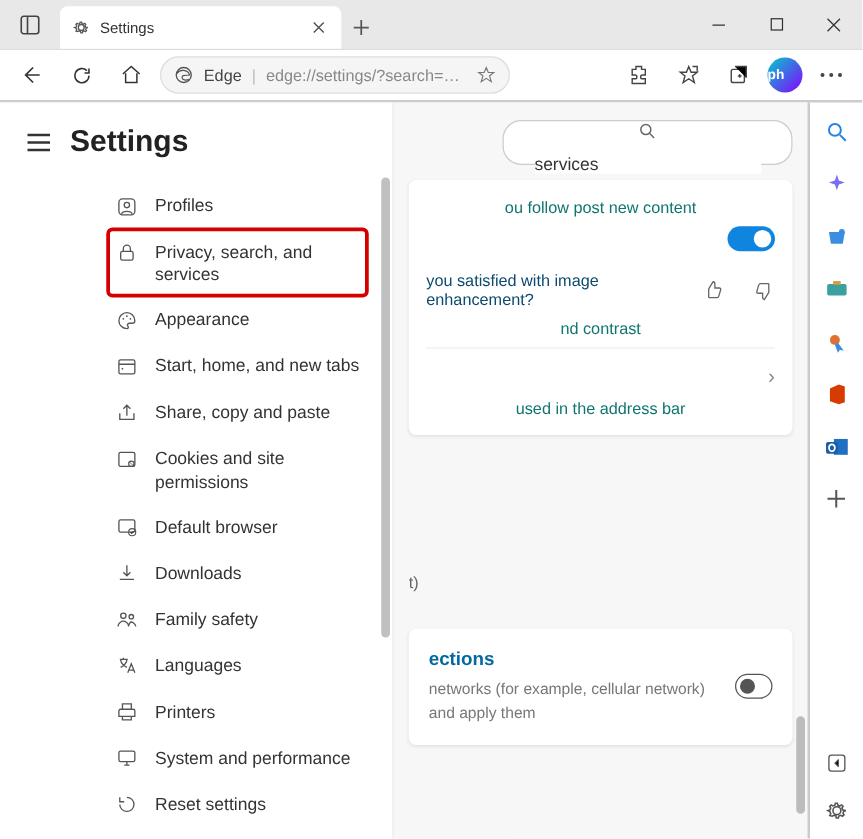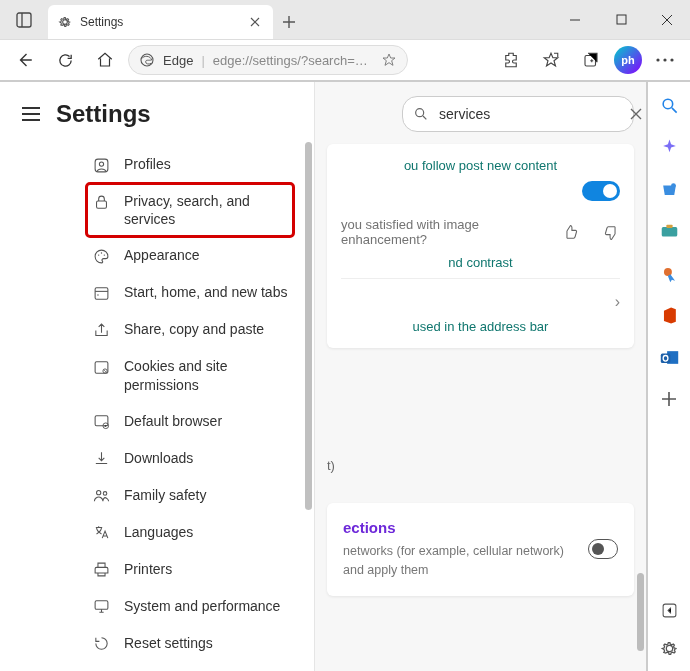--- a/index.html
+++ b/index.html
@@ -17,21 +17,21 @@
     .winbtn { width: 46px; display:flex; align-items:center; justify-content:center; color:#333; }
     
     
     .toolbar { height: 42px; display: flex; align-items: center; padding: 0 8px; gap: 6px; border-bottom: 2px solid #ccc; }
     .tbtn { width: 34px; height: 34px; display:flex; align-items:center; justify-content:center; color:#444; border-radius: 4px; }
     .addr { flex: 1; height: 30px; background: #f5f5f5; border: 1px solid #ddd; border-radius: 15px; display: flex; align-items: center; padding: 0 10px; gap:8px; font-size: 13px; color: #666; max-width: 280px;}
     .addr-prefix { color:#444; font-size:13px; }
     .addr-sep { color:#bbb; }
     .addr-url { color:#888; white-space:nowrap; overflow:hidden; text-overflow:ellipsis; flex:1; }
     .toolspacer { flex:1; }
-    .avatar { width:28px; height:28px; border-radius:50%; background: linear-gradient(135deg,#0cc,#80f); color:#fff; font-size:11px; font-weight:bold; display:flex; align-items:center; justify-content:center; }
+    .avatar { width:28px; height:28px; border-radius:50%; background: linear-gradient(135deg,#0cc,#80f); color:#fff; font-size:11px; font-weight:bold; display:flex; align-items:center; justify-content:flex-start; }
     
     
     .main { display:flex; height: 589px; position:relative; }
     
     
     .rightrail { width: 44px; border-left: 2px solid #ccc; display:flex; flex-direction:column; align-items:center; padding-top:12px; gap:20px; position:absolute; right:0; top:0; bottom:0; }
     .rightrail .ric { width:22px; height:22px; display:flex; align-items:center; justify-content:center; }
     .rightrail .bottom { margin-top:auto; margin-bottom:12px; display:flex; flex-direction:column; gap:16px; align-items:center;}
     
     
@@ -44,21 +44,21 @@
     .hamburger { display:flex; flex-direction:column; gap:4px; }
     .hamburger div { width:18px; height:2px; background:#333; }
     .nav-list { padding: 0 20px 0 56px; overflow-y:auto; height: 520px; position:relative;margin-left:30px;}
     .nav-item { display:flex; align-items:flex-start; gap:14px; padding: 9px 6px; font-size:14px; color:#333; border-radius:4px; line-height:1.3; }
     .nav-item .ni { width:18px; height:18px; flex-shrink:0; display:flex; align-items:center; justify-content:center; color:#555; margin-top:1px;}
     .nav-item.highlight { outline: 3px solid #d40000; outline-offset: -2px; }
     .nav-scroll { position:absolute; right:2px; top:60px; width:7px; height:368px; background:#c0c0c0; border-radius:4px; }
     
     
     .settings-panel { flex:1; background:#f7f7f7; position:relative; padding: 14px 12px; overflow:hidden;}
-    .search-box { background:#fff; border:1px solid #ccc; border-radius:15px; height:36px; width: 232px; margin-left:auto; display:flex; align-items:center; padding:0 10px; gap:10px; }
+    .search-box { background:#fff; border:1px solid #ccc; border-radius:15px; height:36px; width: 232px; margin-left:auto; display:flex; align-items:center; padding:0 10px; gap:10px;flex-direction:column; }
     .search-box input { border:0; outline:0; flex:1; font-size:14px; color:#333; }
     .card { background:#fff; border-radius:6px; box-shadow: 0 1px 3px rgba(0,0,0,0.08); margin-top:12px; padding: 14px 14px; font-size:13px; color:#555; position:relative;}
     .card .trunc { color:#0f766e; font-size:13px;text-align:center; }
     .card .row { display:flex; align-items:center; justify-content:space-between; padding:8px 0; }
     .toggle-on { width:38px; height:20px; background:#1085e0; border-radius:10px; position:relative; }
     .toggle-on::after { content:''; width:14px; height:14px; background:#fff; border-radius:50%; position:absolute; right:3px; top:3px; }
     .toggle-off { width:38px; height:20px; background:#fff; border:1px solid #555; border-radius:10px; position:relative; }
     .toggle-off::after { content:''; width:12px; height:12px; background:#555; border-radius:50%; position:absolute; left:3px; top:3px; }
     .thumbs { display:flex; gap:24px; color:#666; }
     .chev { color:#888; font-size:16px; }
@@ -328,21 +328,21 @@
           </span>
       </div>
 
       <div class="card">
         <div class="trunc">ou follow post new content</div>
         <div class="row">
           <span></span>
           <div class="toggle-on"></div>
         </div>
         <div class="row">
-          <span style="color:#737373;">you satisfied with image enhancement?</span>
+          <span style="color:#0c4a6e;">you satisfied with image enhancement?</span>
           <div class="thumbs">
             <span>
                 <svg width="17" height="17" viewBox="0 0 24 24">
                   <path fill="none" stroke="#666" stroke-width="1.5" d="M7 20V10m0 0l5-8c1 0 2 1 2 3v4h5c1 0 2 1 1.5 2l-2 7c-.3 1-1 2-2 2H7"></path>
                 </svg>
               </span>
             <span>
                 <svg width="17" height="17" viewBox="0 0 24 24">
                   <path fill="none" stroke="#666" stroke-width="1.5" d="M17 4v10m0 0l-5 8c-1 0-2-1-2-3v-4H5c-1 0-2-1-1.5-2l2-7c.3-1 1-2 2-2H17"></path>
                 </svg>
@@ -355,21 +355,21 @@
           <span class="chev">›</span>
         </div>
         <div class="trunc">used in the address bar</div>
       </div>
 
       <div style="margin-top:110px; font-size:13px; color:#666;">t)</div>
 
       <div class="card" style="margin-top:30px; padding:16px;">
         <div class="row" style="padding:0;">
           <div>
-            <div style="font-size:15px; font-weight:600; color:#6d28d9;">ections</div>
+            <div style="font-size:15px; font-weight:600; color:#0369a1;">ections</div>
             <div class="section-sub">networks (for example, cellular network) and apply them</div>
           </div>
           <div class="toggle-off"></div>
         </div>
       </div>
 
       <div class="panel-scroll"></div>
     </div>
   </div>
 

